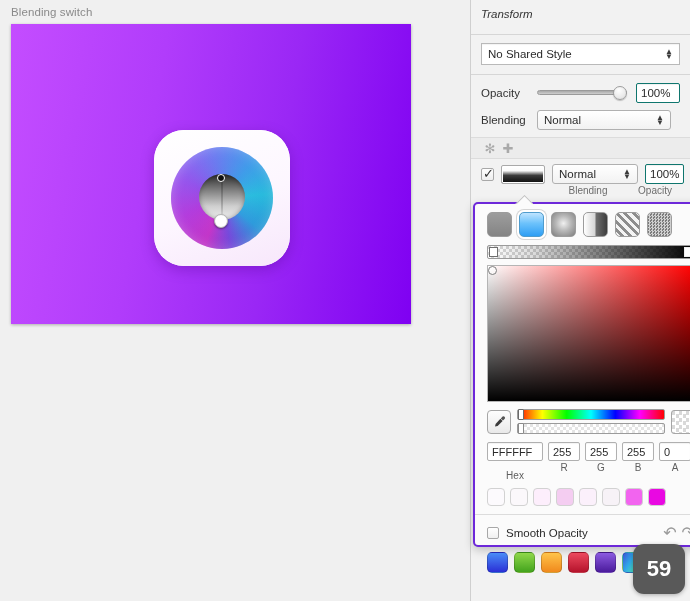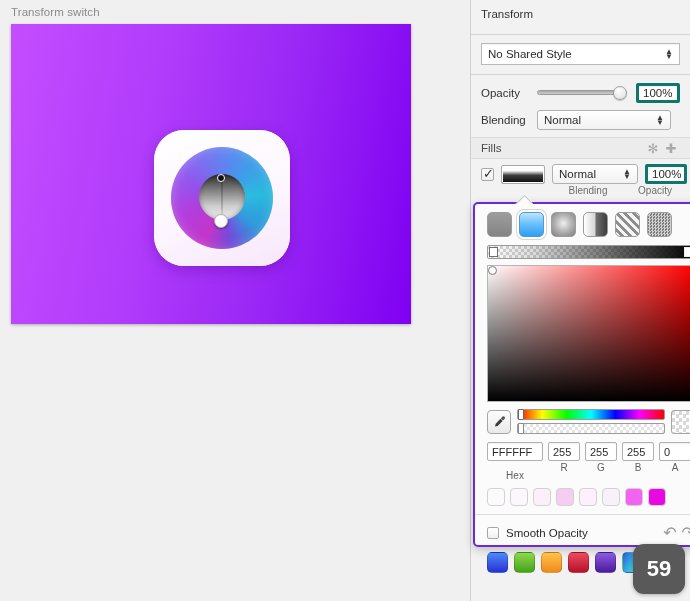--- a/index.html
+++ b/index.html
@@ -89,21 +89,21 @@
     position: absolute; left: 470px; top: 0;
     width: 220px; height: 601px;
     background: #f2f2f2;
     border-left: 1px solid #cfcfcf;
     font-size: 11.5px; color: #2b2b2b;
   }
   .lbl { color: #333; font-size: 11.5px; }
   .sublbl { color: #6d6d6d; font-size: 10px; text-align: center; }
 
   
-  .transform-row { height: 34px; padding: 4px 10px 0 10px; display: flex; align-items: flex-start; }
+  .transform-row { height: 34px; padding: 4px 10px 0 10px; display: flex; align-items: flex-start; font-style: italic; }
   .transform-label { margin-top: 4px; width: 72px; }
   .rotate-wrap { width: 70px; }
   .field {
     height: 19px; border: 1px solid #b9b9b9; border-radius: 2px;
     background: #fff; font-size: 11.5px; color: #222;
     display: flex; align-items: center; padding: 0 4px;
     box-shadow: inset 0 1px 1px rgba(0,0,0,0.06);
   }
   .flip-wrap { width: 76px; margin-left: 6px; }
   .flip-group {
@@ -133,21 +133,21 @@
     flex: 1; height: 5px; margin-right: 9px;
     background: linear-gradient(180deg,#a8a8a8,#cfcfcf); border-radius: 3px;
     position: relative; border: 1px solid #9a9a9a;
   }
   .slider-knob {
     position: absolute; right: -1px; top: -5px; width: 14px; height: 14px;
     border-radius: 50%; background: radial-gradient(circle at 40% 30%,#fff,#dcdcdc);
     border: 1px solid #9d9d9d; box-shadow: 0 1px 1px rgba(0,0,0,0.22);
   }
   .num-field {
-    width: 44px; height: 20px; border: 3px solid #0f766e; border-radius: 2px;
+    width: 44px; height: 20px; border: 1px solid #0f766e; border-radius: 2px;
     background: #fff; display: flex; align-items: center; justify-content: flex-start;
     padding: 0 4px; box-shadow: inset 0 1px 1px rgba(0,0,0,0.06);
   }
   .blend-select {
     flex: 1; height: 20px; margin-right: 9px; background: linear-gradient(180deg,#fff,#f2f2f2);
     border: 1px solid #b0b0b0; border-radius: 3px; display: flex; align-items: center;
     padding: 0 6px; position: relative;
   }
 
   
@@ -281,21 +281,21 @@
     font-size: 22px; font-weight: bold;
     box-shadow: 0 1px 4px rgba(0,0,0,0.3);
   }
 </style>
 </head>
 <body>
 
 <div id="root">
 
   <div class="canvas-area">
-    <div class="artboard-label">Transform switch</div>
+    <div class="artboard-label">Blending switch</div>
     <div class="artboard">
       <div class="app-icon">
         <div class="icon-white-base"></div>
         <div class="ring"></div>
         <div class="ring-shade"></div>
         <div class="inner"></div>
         <div class="grad-line"></div>
         <div class="grad-handle-start"></div>
         <div class="grad-handle-end"></div>
       </div>
@@ -329,21 +329,20 @@
 
     <div class="prop-row">
       <div class="prop-name">Blending</div>
       <div class="blend-select">
         <span>Normal</span>
         <span class="stepper">▲<br>▼</span>
       </div>
     </div>
 
     <div class="section-head" style="margin-top:4px">
-      <div class="section-title">Fills</div>
       <div class="head-icon">✻</div>
       <div class="head-icon">✚</div>
     </div>
 
     <div class="fill-row">
       <div class="chk on"></div>
       <div class="fill-swatch"></div>
       <div class="fill-blend">
         <span>Normal</span>
         <span class="stepper">▲<br>▼</span>

